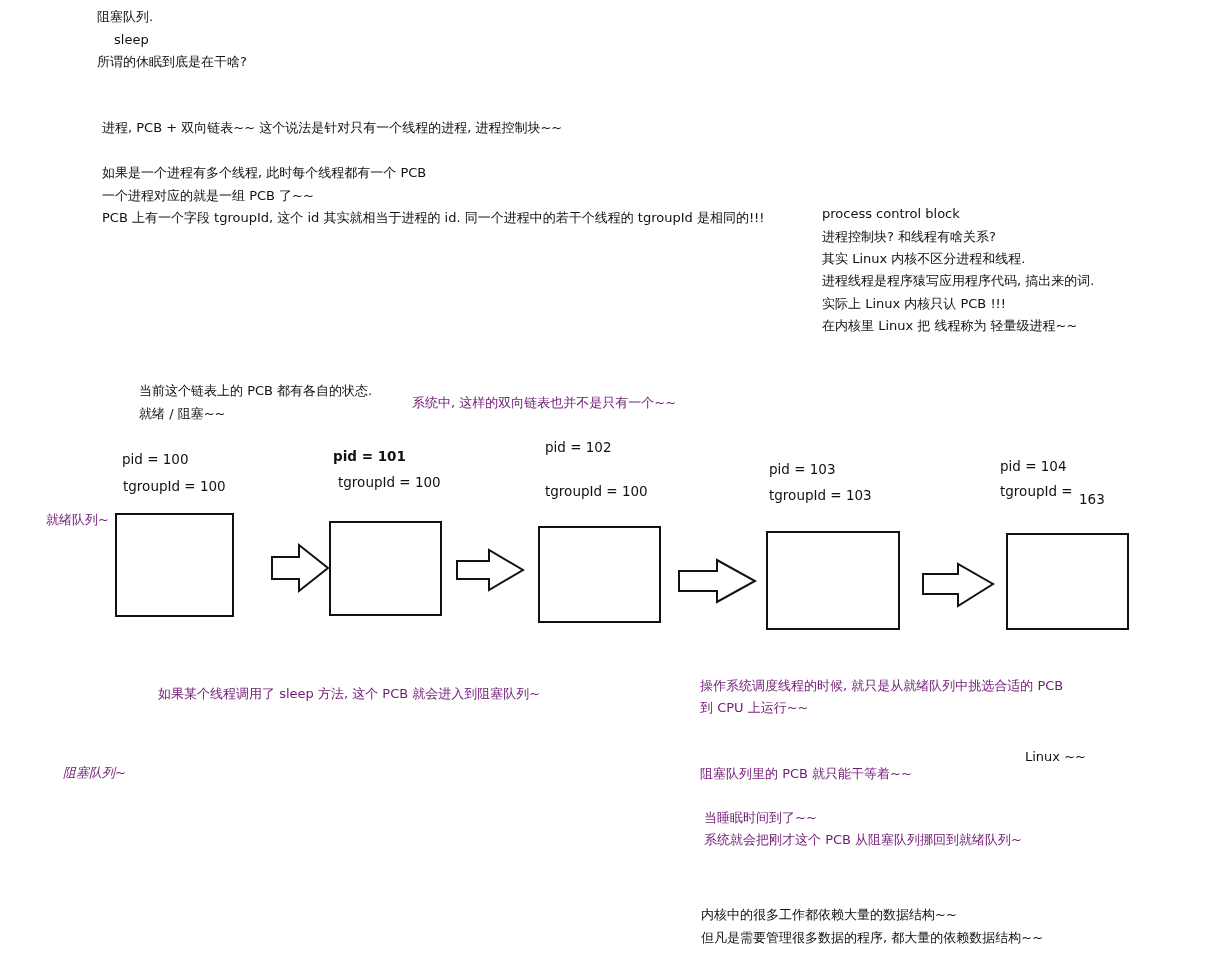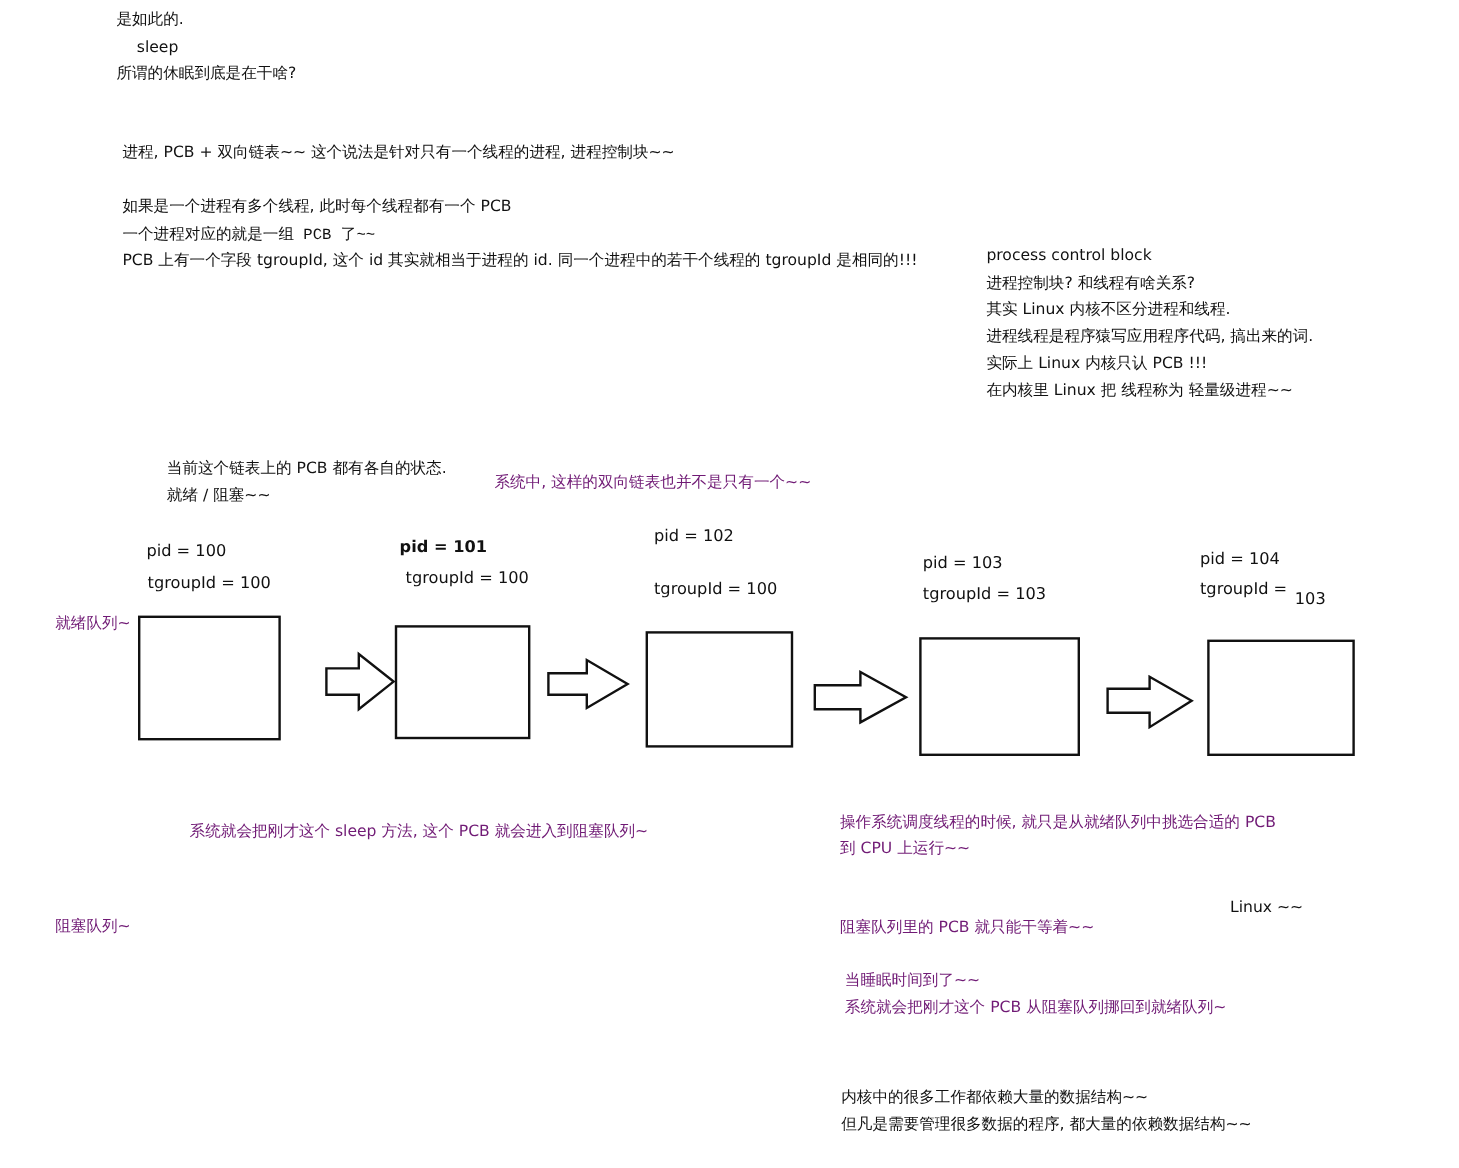--- a/index.html
+++ b/index.html
@@ -7,28 +7,28 @@
          font-family: "DejaVu Sans", "Liberation Sans", sans-serif; font-size: 13px; color: #111; }
   .t { position: absolute; white-space: nowrap; line-height: 22px; }
   .red { color: #701a75; }
   .box { position: absolute; border: 2px solid #111; background: #fff; box-sizing: border-box; }
   .arrow { position: absolute; }
   .lbl { position: absolute; white-space: nowrap; font-size: 13.5px; }
 </style>
 </head>
 <body>
 
-<div class="t" style="left:97px;top:6px;">是如此的.</div>
+<div class="t" style="left:97px;top:6px;">阻塞队列.</div>
 <div class="t" style="left:114px;top:29px;">sleep</div>
 <div class="t" style="left:97px;top:51px;">所谓的休眠到底是在干啥?</div>
 
 <div class="t" style="left:102px;top:117px;">进程, PCB + 双向链表~~   这个说法是针对只有一个线程的进程, 进程控制块~~</div>
 
 <div class="t" style="left:102px;top:162px;">如果是一个进程有多个线程, 此时每个线程都有一个 PCB</div>
-<div class="t" style="left:102px;top:185px;font-family:Liberation Mono, monospace;">一个进程对应的就是一组 PCB 了~~</div>
+<div class="t" style="left:102px;top:185px;">一个进程对应的就是一组 PCB 了~~</div>
 <div class="t" style="left:102px;top:207px;">PCB 上有一个字段 tgroupId, 这个 id 其实就相当于进程的 id. 同一个进程中的若干个线程的 tgroupId 是相同的!!!</div>
 
 <div class="t" style="left:822px;top:203px;">process control block</div>
 <div class="t" style="left:822px;top:226px;">进程控制块? 和线程有啥关系?</div>
 <div class="t" style="left:822px;top:248px;">其实 Linux 内核不区分进程和线程.</div>
 <div class="t" style="left:822px;top:270px;">进程线程是程序猿写应用程序代码, 搞出来的词.</div>
 <div class="t" style="left:822px;top:293px;">实际上 Linux 内核只认 PCB !!!</div>
 <div class="t" style="left:822px;top:315px;">在内核里 Linux 把 线程称为 轻量级进程~~</div>
 
 <div class="t" style="left:139px;top:380px;">当前这个链表上的 PCB 都有各自的状态.</div>
@@ -38,21 +38,21 @@
 <div class="lbl" style="left:122px;top:451px;">pid = 100</div>
 <div class="lbl" style="left:123px;top:478px;">tgroupId = 100</div>
 <div class="lbl" style="left:333px;top:448px;font-weight:bold;">pid = 101</div>
 <div class="lbl" style="left:338px;top:474px;">tgroupId = 100</div>
 <div class="lbl" style="left:545px;top:439px;">pid = 102</div>
 <div class="lbl" style="left:545px;top:483px;">tgroupId = 100</div>
 <div class="lbl" style="left:769px;top:461px;">pid = 103</div>
 <div class="lbl" style="left:769px;top:487px;">tgroupId =  103</div>
 <div class="lbl" style="left:1000px;top:458px;">pid = 104</div>
 <div class="lbl" style="left:1000px;top:483px;">tgroupId =</div>
-<div class="lbl" style="left:1079px;top:491px;">103</div>
+<div class="lbl" style="left:1079px;top:491px;">163</div>
 
 <div class="t red" style="left:46px;top:509px;">就绪队列~</div>
 
 <div class="box" style="left:115px;top:513px;width:119px;height:104px;"></div>
 <div class="box" style="left:329px;top:521px;width:113px;height:95px;"></div>
 <div class="box" style="left:538px;top:526px;width:123px;height:97px;"></div>
 <div class="box" style="left:766px;top:531px;width:134px;height:99px;"></div>
 <div class="box" style="left:1006px;top:533px;width:123px;height:97px;"></div>
 
 <svg class="arrow" style="left:270px;top:542px;" width="62" height="52">
@@ -61,22 +61,22 @@
 <svg class="arrow" style="left:455px;top:548px;" width="72" height="44">
   <polygon points="2,13 34,13 34,2 68,22 34,42 34,31 2,31" fill="#fff" stroke="#111" stroke-width="2"></polygon>
 </svg>
 <svg class="arrow" style="left:677px;top:558px;" width="82" height="46">
   <polygon points="2,13 40,13 40,2 78,23 40,44 40,33 2,33" fill="#fff" stroke="#111" stroke-width="2"></polygon>
 </svg>
 <svg class="arrow" style="left:921px;top:562px;" width="76" height="46">
   <polygon points="2,12 37,12 37,2 72,22 37,44 37,32 2,32" fill="#fff" stroke="#111" stroke-width="2"></polygon>
 </svg>
 
-<div class="t red" style="left:158px;top:683px;">系统就会把刚才这个 sleep 方法, 这个 PCB 就会进入到阻塞队列~</div>
-<div class="t red" style="left:46px;top:762px;">阻塞队列~</div>
+<div class="t red" style="left:158px;top:683px;">如果某个线程调用了 sleep 方法, 这个 PCB 就会进入到阻塞队列~</div>
+<div class="t red" style="left:63px;top:762px;font-style:italic;">阻塞队列~</div>
 
 <div class="t red" style="left:700px;top:675px;">操作系统调度线程的时候, 就只是从就绪队列中挑选合适的 PCB</div>
 <div class="t red" style="left:700px;top:697px;">到 CPU 上运行~~</div>
 <div class="t red" style="left:700px;top:719px;margin-top:44px;">阻塞队列里的 PCB 就只能干等着~~</div>
 <div class="t" style="left:1025px;top:746px;">Linux ~~</div>
 
 <div class="t red" style="left:704px;top:807px;">当睡眠时间到了~~</div>
 <div class="t red" style="left:704px;top:829px;">系统就会把刚才这个 PCB 从阻塞队列挪回到就绪队列~</div>
 
 <div class="t" style="left:701px;top:904px;">内核中的很多工作都依赖大量的数据结构~~</div>

